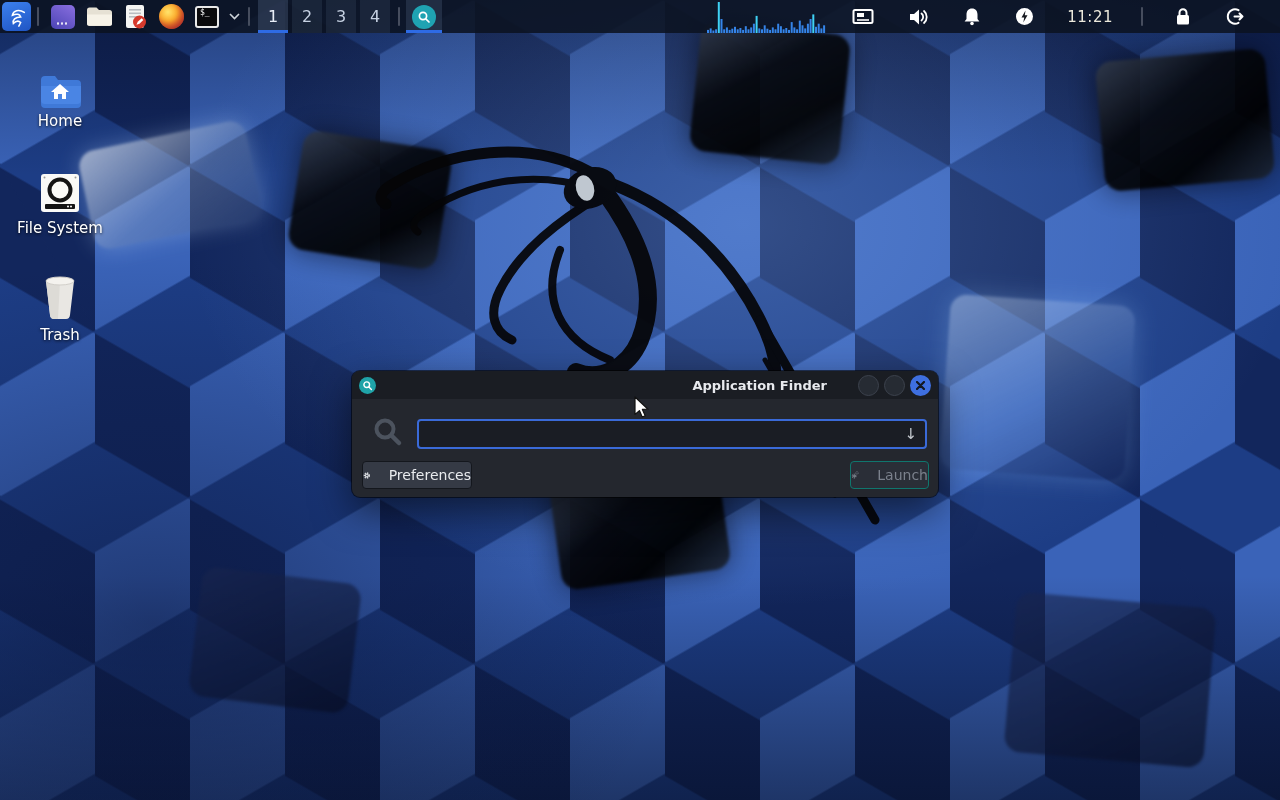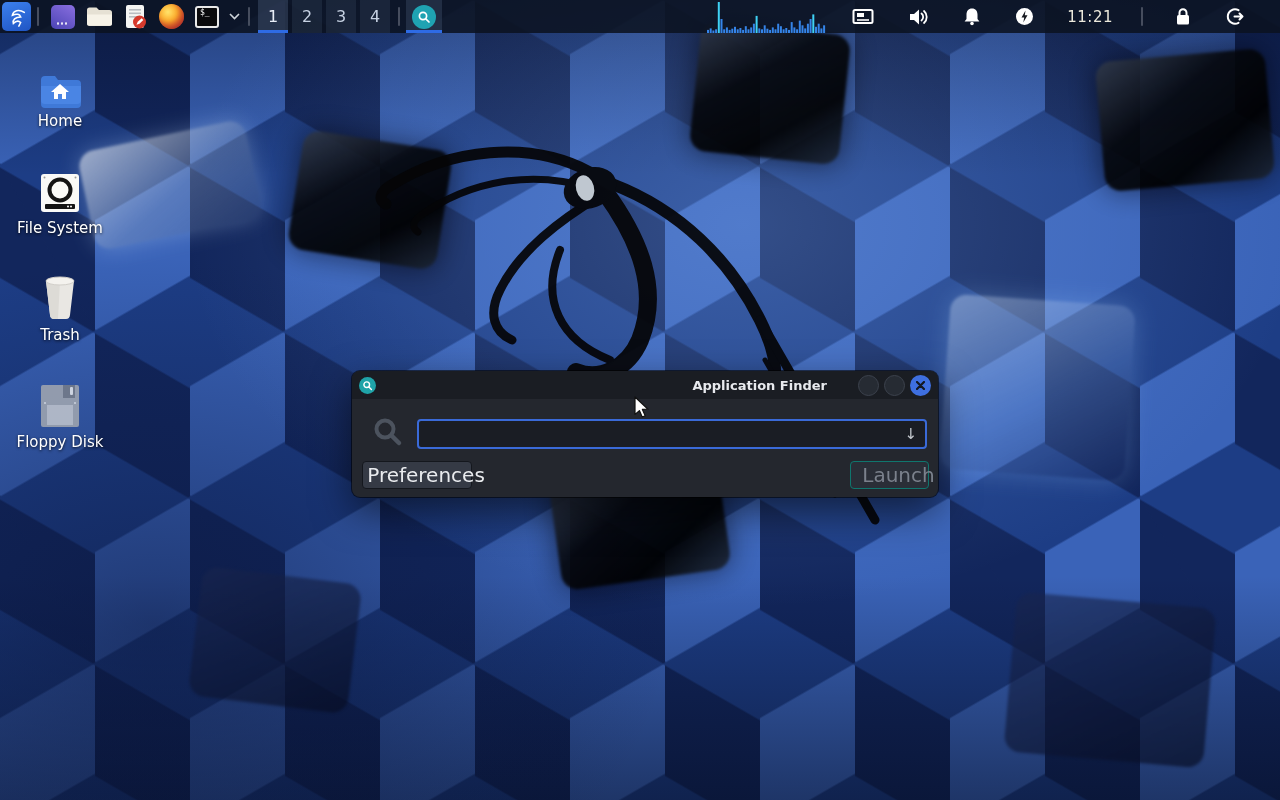--- a/index.html
+++ b/index.html
@@ -62,21 +62,21 @@
   .titlebar{height:28px;background:#1a1d23;border-radius:8px 8px 0 0;display:flex;align-items:center;padding:0 7px;}
   .title-ic{width:17px;height:17px;border-radius:50%;background:#1fa3a8;display:flex;align-items:center;justify-content:center;margin-right:8px;}
   .title-txt{flex:1;text-align:right;color:#e8eaee;font-size:13px;font-weight:bold;padding-right:26px;}
   .winbtn{width:21px;height:21px;border-radius:50%;margin-left:5px;display:flex;align-items:center;justify-content:center;box-sizing:border-box;}
   .winbtn.dim{background:#262b33;border:1px solid #3c424d;}
   .winbtn.close{background:#3e6fe0;}
   .search-glyph{position:absolute;left:20px;top:45px;}
   .entry{position:absolute;left:65px;top:48px;width:510px;height:30px;background:#1a1d24;border:2px solid #3a6ad8;border-radius:4px;box-sizing:border-box;display:flex;align-items:center;}
   .entry input{flex:1;background:transparent;border:none;outline:none;color:#e8eaee;font-size:14px;padding:0 8px;font-family:inherit;}
   .entry .drop{color:#c2c7cd;font-size:15px;padding:0 8px;line-height:1;}
-  .btn{position:absolute;top:90px;height:28px;border-radius:4px;display:flex;align-items:center;justify-content:center;gap:18px;font-size:20px;box-sizing:border-box;}
+  .btn{position:absolute;top:90px;height:28px;border-radius:4px;display:flex;align-items:center;justify-content:center;gap:18px;font-size:14px;box-sizing:border-box;}
   .btn.prefs{left:10px;width:110px;background:#353a45;border:1px solid #14171d;color:#e9ebee;}
   .btn.launch{right:9px;width:79px;background:#2a2e37;border:1px solid #0f766e;color:#7b818c;}
 
   
   .cursor{position:absolute;left:633px;top:396px;z-index:100;}
 </style>
 </head>
 <body>
 
 <div class="screen">
@@ -137,33 +137,20 @@
     <div class="art">
       <svg width="40" height="48" viewBox="0 0 40 48">
         <path d="M6 7 h28 l-4 34 q-0.4 4-4 4 h-12 q-3.6 0-4-4 z" fill="#e9e7e3"></path>
         <path d="M6 7 h14 l-2 38 h-4 q-3.6 0-4-4 z" fill="#dddbd6"></path>
         <ellipse cx="20" cy="7" rx="14" ry="4" fill="#f4f2ee" stroke="#d2cfca" stroke-width="1"></ellipse>
       </svg>
     </div>
     <div class="lbl">Trash</div>
   </div>
 
-  <div class="desk-icon" style="top:377px;">
-    <div class="art">
-      <svg width="42" height="46" viewBox="0 0 42 46" opacity="0.85">
-        <rect x="2" y="2" width="38" height="42" rx="2" fill="#a3a8b0"></rect>
-        <rect x="24" y="2" width="12" height="13" fill="#787e88"></rect>
-        <rect x="31" y="4" width="3" height="8" rx="1" fill="#e8eaec"></rect>
-        <rect x="8" y="22" width="26" height="20" fill="#c4c8ce"></rect>
-        <circle cx="6" cy="20" r="1" fill="#e6e8ea"></circle>
-          <circle cx="36" cy="20" r="1" fill="#e6e8ea"></circle>
-      </svg>
-    </div>
-    <div class="lbl">Floppy Disk</div>
-  </div>
 
   <div class="panel">
     <div class="pl">
       <div class="kali-btn">
         <svg width="22" height="22" viewBox="0 0 24 24">
           <path d="M20 7 C14 3 8 5 7 10 C12 8 15 9 16 12 C10 12 7 15 8 19 C11 16 14 16 16 18 L14 22" fill="none" stroke="#fff" stroke-width="1.7" stroke-linecap="round"></path>
         </svg>
       </div>
       <div class="psep"></div>
       <div class="launcher">

